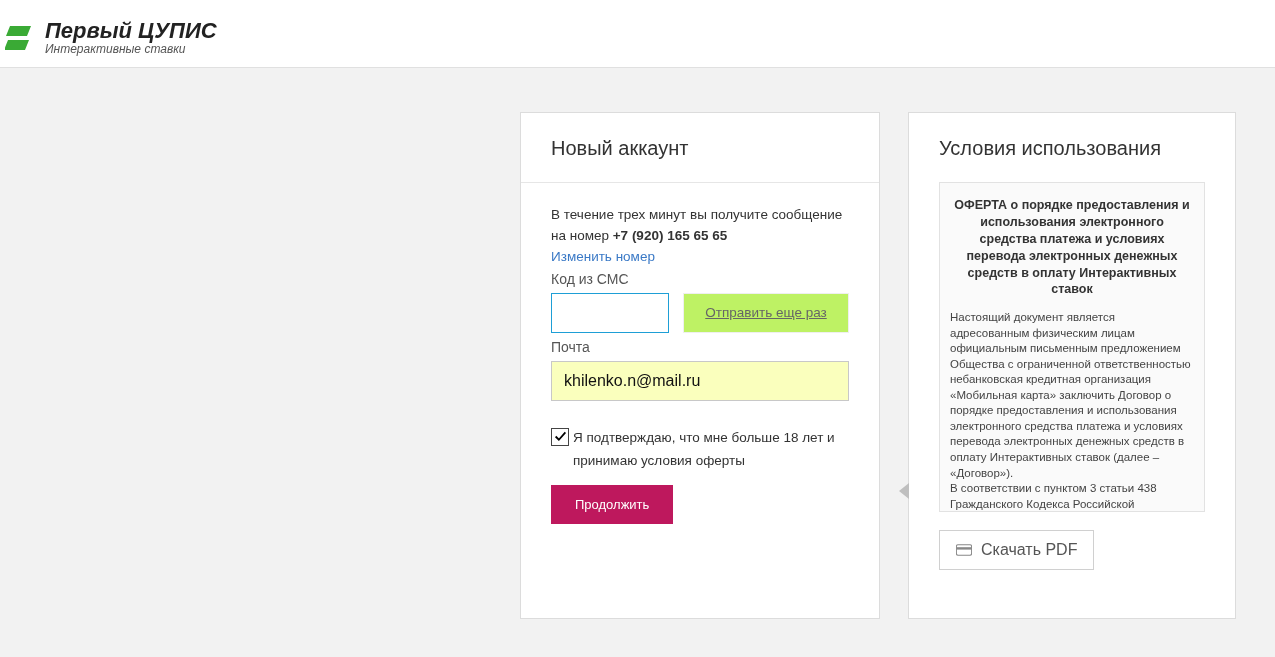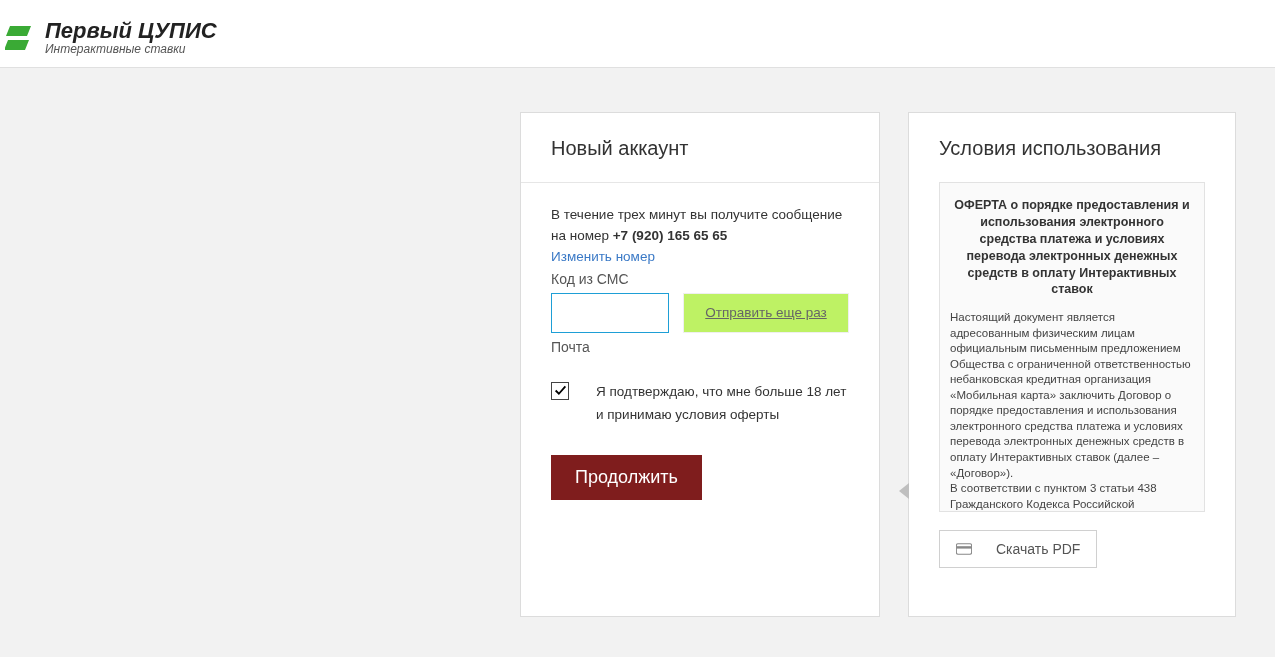--- a/index.html
+++ b/index.html
@@ -55,58 +55,58 @@
       text-decoration: underline;
     }
     .email-input {
       width: 100%; height: 40px;
       border: 1px solid #c8c8c8;
       background: #faffbd;
       padding: 6px 12px;
       font-size: 16px;
       color: #111;
     }
-    .check-row { display: flex; align-items: flex-start; margin-top: 26px; gap: 27px; }
+    .check-row { display: flex; align-items: flex-start; margin-top: 26px; gap: 4px; }
     .checkbox {
       width: 18px; height: 18px; border: 1.5px solid #444; background:#fff;
       display: inline-flex; align-items:center; justify-content:center;
       flex-shrink: 0; margin-top:1px; cursor:pointer;
     }
     .checkbox svg { width: 13px; height: 13px; }
     .check-label { font-size: 13.5px; color: #333; line-height: 1.7; }
     .continue-btn {
-      margin-top: 28px;
-      background: #7f1d1d;
+      margin-top: 12px;
+      background: #be185d;
       color: #fff;
       border: none;
       padding: 12px 24px;
-      font-size: 18px;
+      font-size: 13px;
       cursor: pointer;
     }
     .terms-box {
       border: 1px solid #e2e2e2;
       background: #fafafa;
       height: 330px;
       overflow-y: scroll;
       padding: 10px 10px;
       font-size: 11.5px;
       color: #444;
       line-height: 1.35;
       margin-bottom: 18px;
     }
     .terms-title { font-weight: bold; text-align: center; margin: 4px 4px 12px 4px; font-size: 12.5px; color:#333;}
     .download-btn {
       border: 1px solid #d0d0d0;
       background: #fff;
       padding: 10px 16px;
-      font-size: 14px;
+      font-size: 16px;
       color: #555;
       display: inline-flex;
       align-items: center;
-      gap: 24px;
+      gap: 9px;
       cursor: pointer;
     }
     .card-icon { width: 16px; height: 12px; }
     .arrow-left {
       position: absolute;
       left: -10px; top: 370px;
       width: 0; height: 0;
       border-top: 8px solid transparent;
       border-bottom: 8px solid transparent;
       border-right: 10px solid #bfbfbf;
@@ -143,20 +143,21 @@
     </p>
     <a class="link">Изменить номер</a>
 
     <label class="label">Код из СМС</label>
     <div class="sms-row">
       <input class="sms-input" type="text" value="" style="">
       <button class="resend-btn">Отправить еще раз</button>
     </div>
 
     <label class="label">Почта</label>
+    <input class="email-input" type="text" value="khilenko.n@mail.ru" style="">
 
     <div class="check-row">
       <span class="checkbox">
         <svg viewBox="0 0 16 16">
             <path d="M2 8 L6 12 L14 3" stroke="#000" stroke-width="2.2" fill="none"></path>
           </svg>
       </span>
       <span class="check-label">Я подтверждаю, что мне больше 18 лет и принимаю условия оферты</span>
     </div>
 

